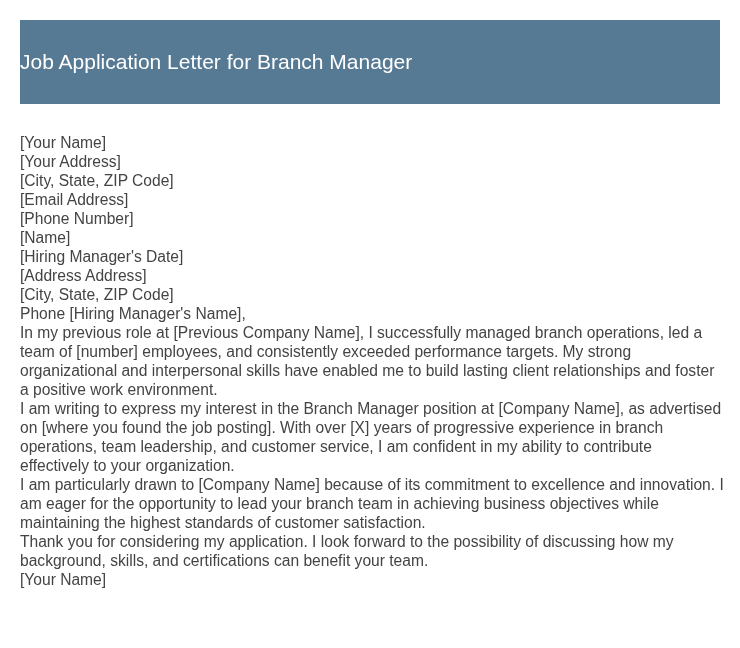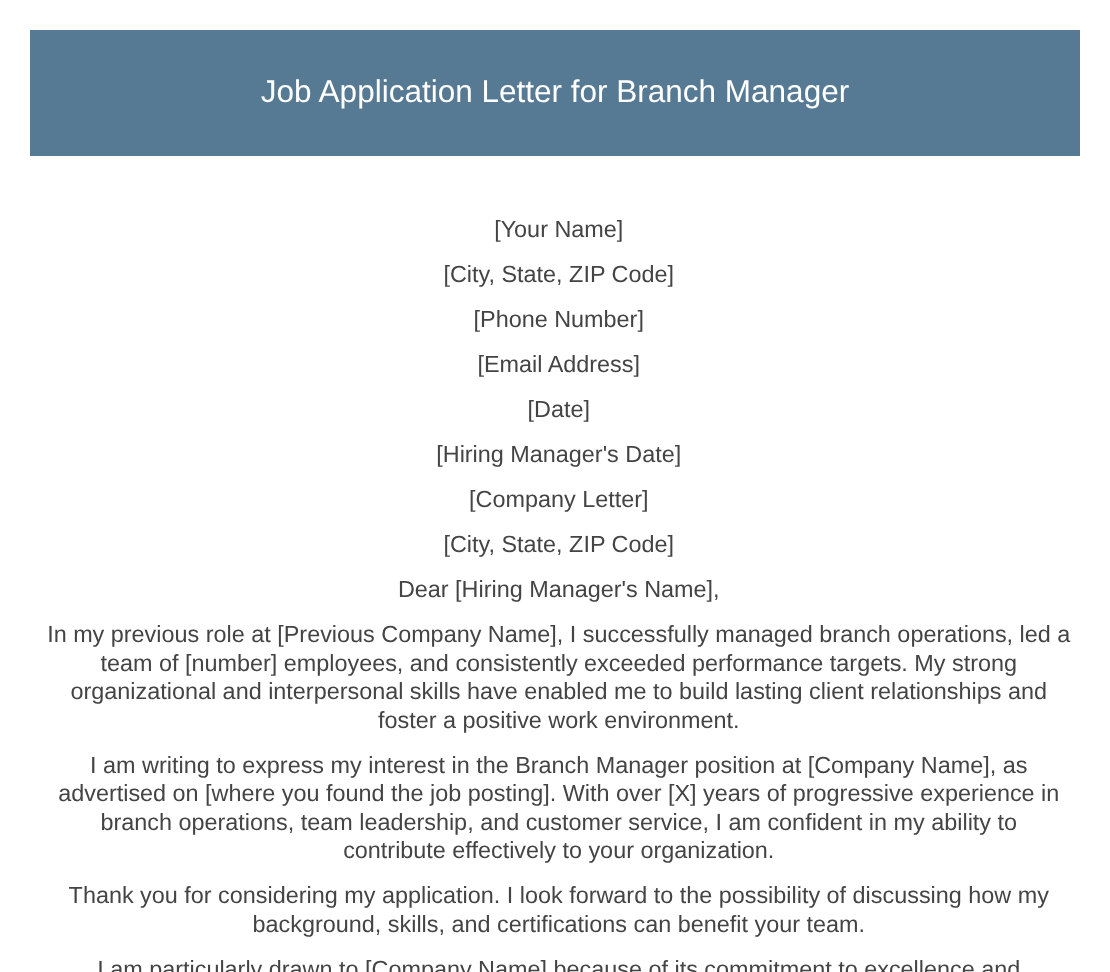--- a/index.html
+++ b/index.html
@@ -16,61 +16,61 @@
     }
     .header {
       position: absolute;
       left: 20px;
       top: 20px;
       width: 700px;
       height: 84px;
       background: #577a94;
       display: flex;
       align-items: center;
-      justify-content: center;
+      justify-content: flex-start;
     }
     .header h1 {
       margin: 0;
       color: #ffffff;
       font-weight: normal;
       font-size: 21px;
       letter-spacing: 0;
       font-family: "Liberation Sans", sans-serif;
     }
     .letter {
       position: absolute;
       left: 20px;
       top: 133px;
       width: 705px;
       color: #444444;
       font-size: 15.6px;
       line-height: 19px;
       font-family: "Liberation Sans", sans-serif;
     }
     .letter p {
-      margin: 11px;
+      margin: 0;
       padding: 0;
-      text-align: center;
     }
   </style>
 </head>
 <body>
 
 <div class="header">
   <h1>Job Application Letter for Branch Manager</h1>
 </div>
 
 <div class="letter">
   <p>[Your Name]</p>
+  <p>[Your Address]</p>
   <p>[City, State, ZIP Code]</p>
+  <p>[Email Address]</p>
   <p>[Phone Number]</p>
-  <p>[Email Address]</p>
-  <p>[Date]</p>
+  <p>[Name]</p>
   <p>[Hiring Manager's Date]</p>
-  <p>[Company Letter]</p>
+  <p>[Address Address]</p>
   <p>[City, State, ZIP Code]</p>
-  <p>Dear [Hiring Manager's Name],</p>
+  <p>Phone [Hiring Manager's Name],</p>
   <p>In my previous role at [Previous Company Name], I successfully managed branch operations, led a team of [number] employees, and consistently exceeded performance targets. My strong organizational and interpersonal skills have enabled me to build lasting client relationships and foster a positive work environment.</p>
   <p>I am writing to express my interest in the Branch Manager position at [Company Name], as advertised on [where you found the job posting]. With over [X] years of progressive experience in branch operations, team leadership, and customer service, I am confident in my ability to contribute effectively to your organization.</p>
+  <p>I am particularly drawn to [Company Name] because of its commitment to excellence and innovation. I am eager for the opportunity to lead your branch team in achieving business objectives while maintaining the highest standards of customer satisfaction.</p>
   <p>Thank you for considering my application. I look forward to the possibility of discussing how my background, skills, and certifications can benefit your team.</p>
-  <p>I am particularly drawn to [Company Name] because of its commitment to excellence and innovation. I am eager for the opportunity to lead your branch team in achieving business objectives while maintaining the highest standards of customer satisfaction.</p>
   <p>[Your Name]</p>
 </div>
 
 </body></html>

